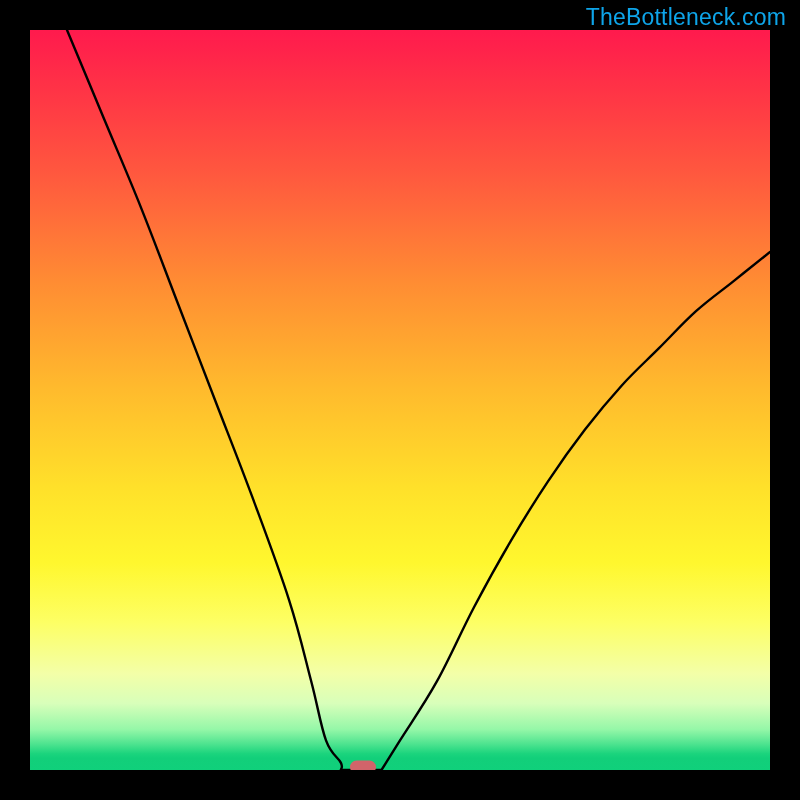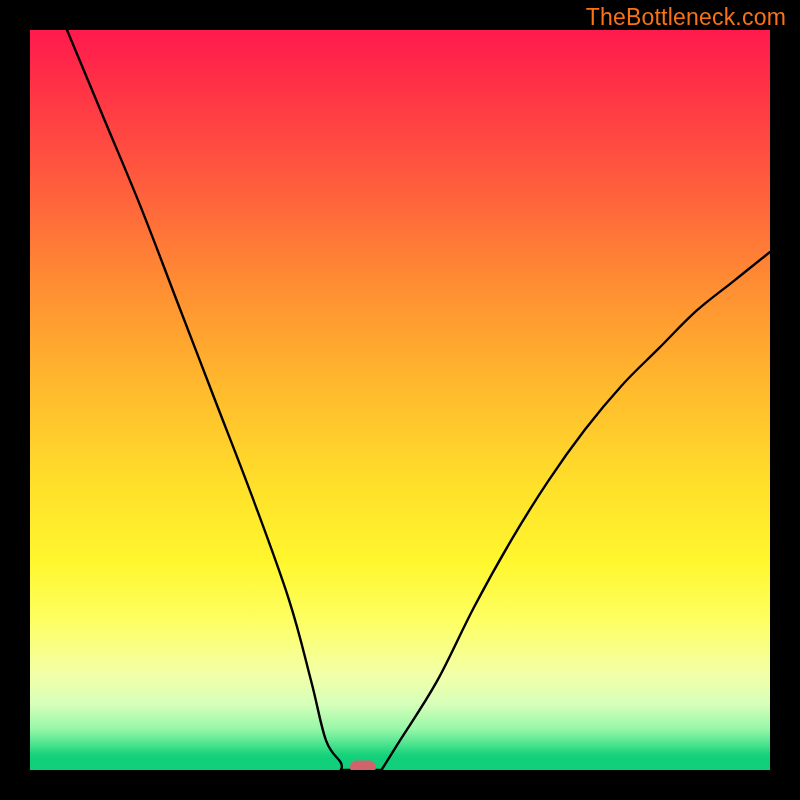--- a/index.html
+++ b/index.html
@@ -41,21 +41,21 @@
         #4de38f 96.5%,
         #1bd47d 97.8%,
         #12cf7a 98.4%,
         #10d07b 100%
       );
   }
 
   .watermark {
     position: absolute;
     top: 4px; right: 14px;
-    color: #f97316;
+    color: #0ea5e9;
     font-size: 23px;
     font-weight: 400;
     letter-spacing: 0.2px;
     user-select: none;
   }
 
   .curve-svg {
     position: absolute;
     left: 0; top: 0;
     width: 740px; height: 740px;

